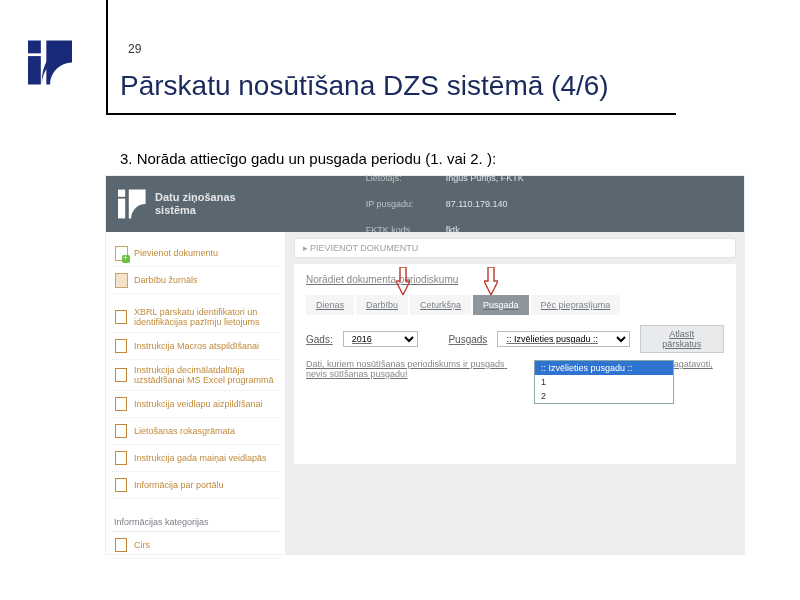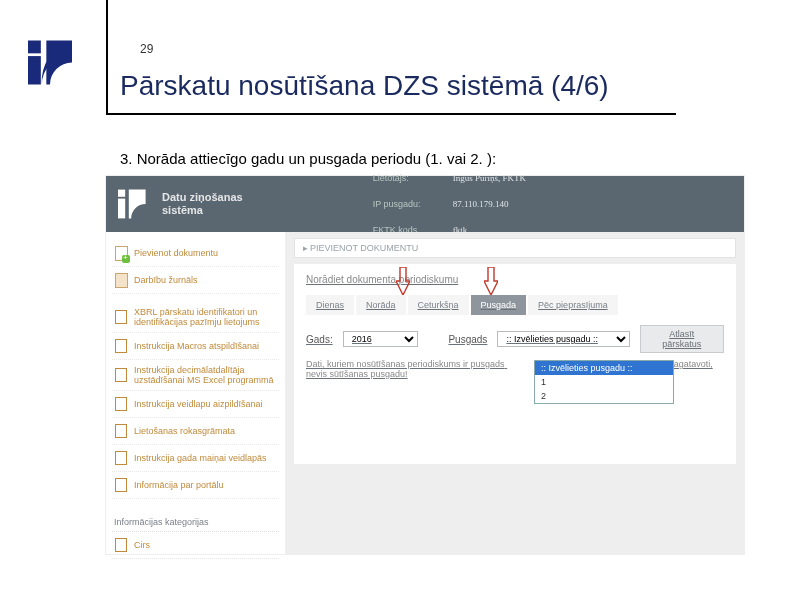--- a/index.html
+++ b/index.html
@@ -6,33 +6,33 @@
 body { font-family: Verdana, Arial, sans-serif; background: #fff; width: 800px; height: 600px; position: relative; }
 
 .slide { position: relative; width: 100%; height: 100%; padding: 30px 40px 0 40px; }
 
 .logo-corner { position: absolute; left: 28px; top: 40px; }
 .logo-corner svg { width: 55px; height: 45px; }
 
 .vline { position: absolute; left: 106px; top: 0; width: 2px; height: 115px; background: #000; }
 .hline { position: absolute; left: 106px; top: 113px; width: 570px; height: 2px; background: #000; }
 
-.page-num { position: absolute; left: 140px; top: 42px; font-size: 12px; color: #333; }
+.page-num { position: absolute; left: 128px; top: 42px; font-size: 12px; color: #333; }
 .slide-title { position: absolute; left: 120px; top: 70px; font-size: 28px; color: #1a2a5e; font-weight: normal; }
 
 .step-text { position: absolute; left: 120px; top: 150px; font-size: 15px; color: #000; }
 
 .screenshot { position: absolute; left: 105px; top: 175px; width: 640px; height: 380px; border: 1px solid #eee; }
 
 .topbar { background: #5b6770; height: 56px; display: flex; align-items: center; padding: 0 12px; color: #cfd3d7; font-size: 10px; }
-.ss-logo { display: flex; align-items: center; gap: 8px; }
+.ss-logo { display: flex; align-items: center; gap: 1px; }
 .ss-logo .brand { font-weight: bold; font-size: 11px; color: #e4e6e8; line-height: 1.2; }
 .userinfo { margin-left: 130px; display: grid; grid-template-columns: 80px 120px; row-gap: 16px; font-size: 9px; color: #c0c5c9; }
 .userinfo .lbl { color: #b7c5c1; }
-.userinfo .val { color: #dfe3e6; font-family: Liberation Serif, serif; }
+.userinfo .val { color: #dfe3e6; }
 
 .ss-body { display: flex; height: calc(100% - 56px); }
 .sidebar { width: 180px; background: #fff; border-right: 1px solid #eee; padding: 8px 6px; }
 .sb-item { display: flex; align-items: center; gap: 6px; padding: 5px 2px; color: #c08a3a; font-size: 9px; border-bottom: 1px dotted #e6e6e6; cursor: pointer; }
 .sb-icon { width: 14px; height: 16px; display: inline-flex; align-items: center; justify-content: center; flex-shrink: 0; }
 .sb-section { margin-top: 8px; }
 .sb-doc .sb-icon::before { content: ""; width: 10px; height: 12px; border: 1px solid #c08a3a; display: block; position: relative; }
 .sb-doc .sb-icon::after { content: ""; position: absolute; }
 .sb-title { margin-top: 14px; padding: 4px 2px; color: #7a8088; font-size: 9px; border-bottom: 1px dotted #ddd; }
 
@@ -157,21 +157,21 @@
             </div>
           </div>
       </div>
 
       <div class="main">
         <div class="breadcrumb">▸ PIEVIENOT DOKUMENTU</div>
         <div class="panel">
           <div class="panel-title">Norādiet dokumenta periodiskumu</div>
           <div class="tabs" id="tabs">
               <div class="tab">Dienas</div>
-              <div class="tab">Norāda</div>
+              <div class="tab">Darbību</div>
               <div class="tab">Ceturkšņa</div>
               <div class="tab active">Pusgada</div>
               <div class="tab">Pēc pieprasījuma</div>
             </div>
           <div class="row">
             <span>Gads:</span>
             <select class="select year"><option>2016</option></select>
             <span style="margin-left:20px">Pusgads</span>
             <select class="select half"><option>:: Izvēlieties pusgadu ::</option></select>
             <button class="btn" style="margin-left:auto">Atlasīt pārskatus</button>

